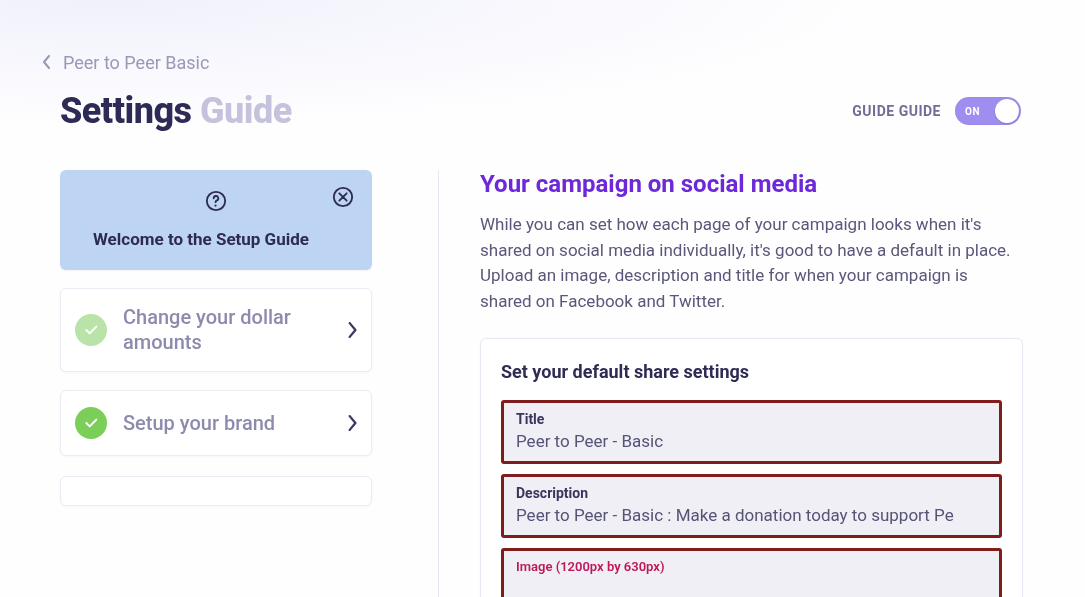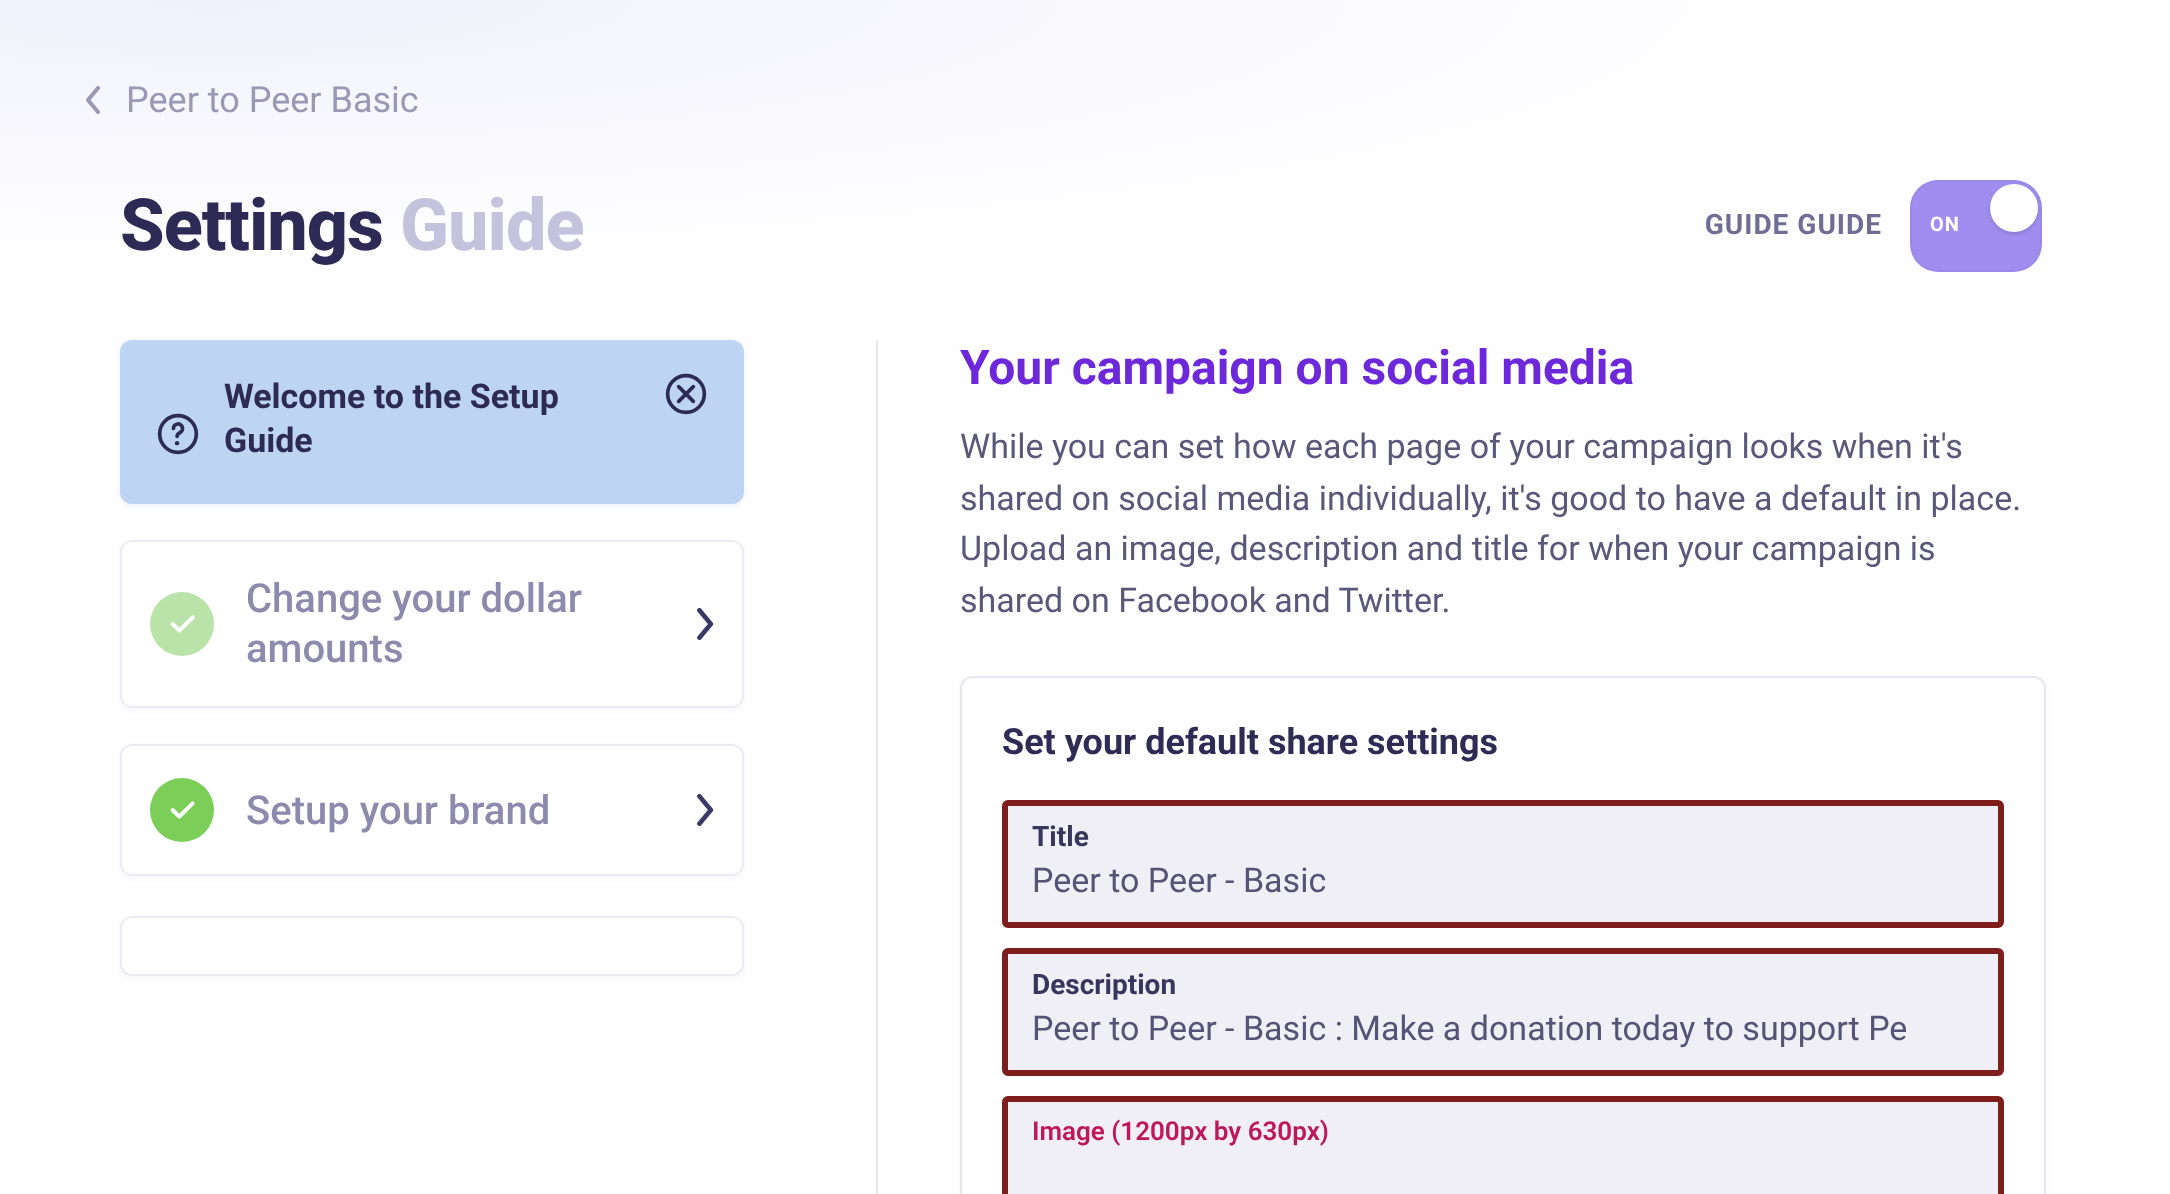--- a/index.html
+++ b/index.html
@@ -4,34 +4,34 @@
 <style>
   * { box-sizing: border-box; margin: 0; padding: 0; }
   html, body { width: 1085px; height: 597px; overflow: hidden; font-family: -apple-system, BlinkMacSystemFont, "Segoe UI", Roboto, Helvetica, Arial, sans-serif; background: #fefeff; color: #2d2b55; }
   body { position: relative; }
   .bg-fade {
     position: absolute; top: 0; left: 0; width: 100%; height: 160px;
     background: radial-gradient(ellipse at 10% 0%, rgba(235,235,250,0.7) 0%, rgba(255,255,255,0) 55%);
     pointer-events: none;
   }
   .breadcrumb {
-    position: absolute; top: 40px; left: 43px; height: 20px;
+    position: absolute; top: 52px; left: 43px; height: 20px;
     display: flex; align-items: center; gap: 10px;
     color: #9a98b5; font-size: 18px; font-weight: 400;
   }
   .breadcrumb .chev { display: inline-flex; width: 10px; height: 14px; }
   .page-title-row {
     position: absolute; top: 90px; left: 60px; right: 64px; display: flex; align-items: center; justify-content: space-between;
   }
   .page-title { font-size: 36px; font-weight: 800; letter-spacing: -0.5px; color: #2d2b55; }
   .page-title .guide { color: #c4c2dc; font-weight: 800; }
   .toggle-wrap { display: flex; align-items: center; gap: 14px; }
   .toggle-label { color: #6f6d94; font-weight: 700; font-size: 14px; letter-spacing: 0.5px; }
   .toggle {
-    width: 66px; height: 46px; border-radius: 14px; background: #9f8ef0;
+    width: 66px; height: 28px; border-radius: 14px; background: #9f8ef0;
     position: relative; display: flex; align-items: center; cursor: pointer;
     box-shadow: inset 0 0 0 1px rgba(0,0,0,0.03);
   }
   .toggle .on-text { color: #fff; font-size: 10px; font-weight: 700; letter-spacing: 0.5px; position: absolute; left: 10px; top: 50%; transform: translateY(-50%); }
   .toggle .knob {
     width: 24px; height: 24px; border-radius: 50%; background: #fff; position: absolute; right: 2px; top: 2px;
     box-shadow: 0 1px 2px rgba(0,0,0,0.15);
   }
 
   .content {
@@ -42,21 +42,21 @@
   .divider-col {
     position: absolute; left: 438px; top: 170px; bottom: 0; width: 0;
     border-left: 1px solid #e8e7f1; border-right: 1px solid #fff;
   }
 
   .welcome-card {
     background: #bdd4f2; border-radius: 6px; padding: 18px 18px 20px 18px;
     position: relative;
     box-shadow: 0 1px 2px rgba(87,106,160,0.08);
   }
-  .welcome-head { display: flex; align-items: flex-end; gap: 12px; position: relative; }
+  .welcome-head { display: flex; align-items: center; gap: 12px; position: relative; flex-direction: column; }
   .welcome-icon { flex: 0 0 auto; margin-top: 2px; }
   .welcome-title { font-size: 17px; font-weight: 700; color: #2d2b55; line-height: 1.3; padding-right: 30px; }
   .welcome-close { position: absolute; right: 0; top: -2px; width: 22px; height: 22px; cursor: pointer; color: #2d2b55; }
   .welcome-body { margin-top: 12px; font-size: 16px; line-height: 1.45; color: #2d2b55; }
 
   .step-card {
     background: #fff; border: 1px solid #ecebf3; border-radius: 6px;
     padding: 16px 14px 16px 14px; display: flex; align-items: center; gap: 16px;
     box-shadow: 0 1px 3px rgba(46,44,85,0.04);
     cursor: pointer;

